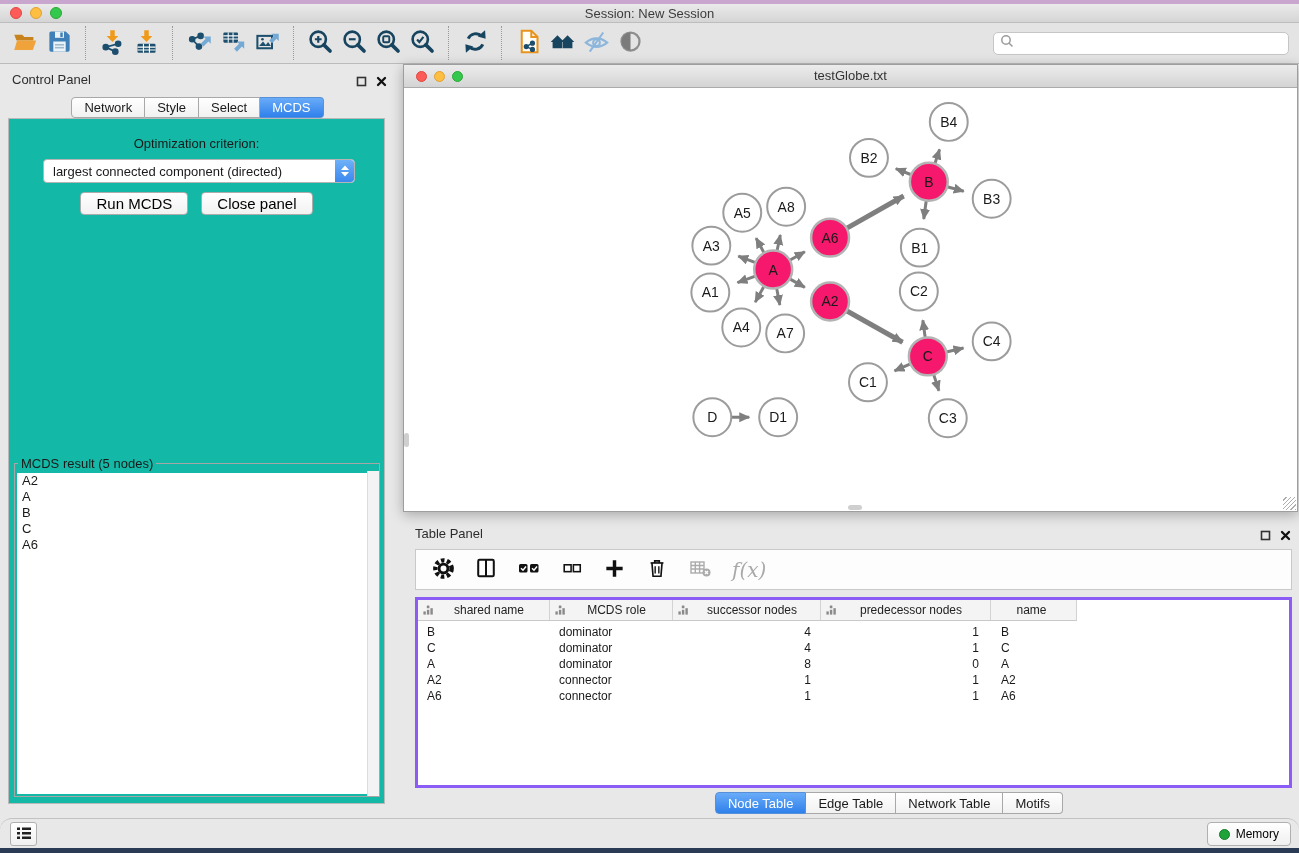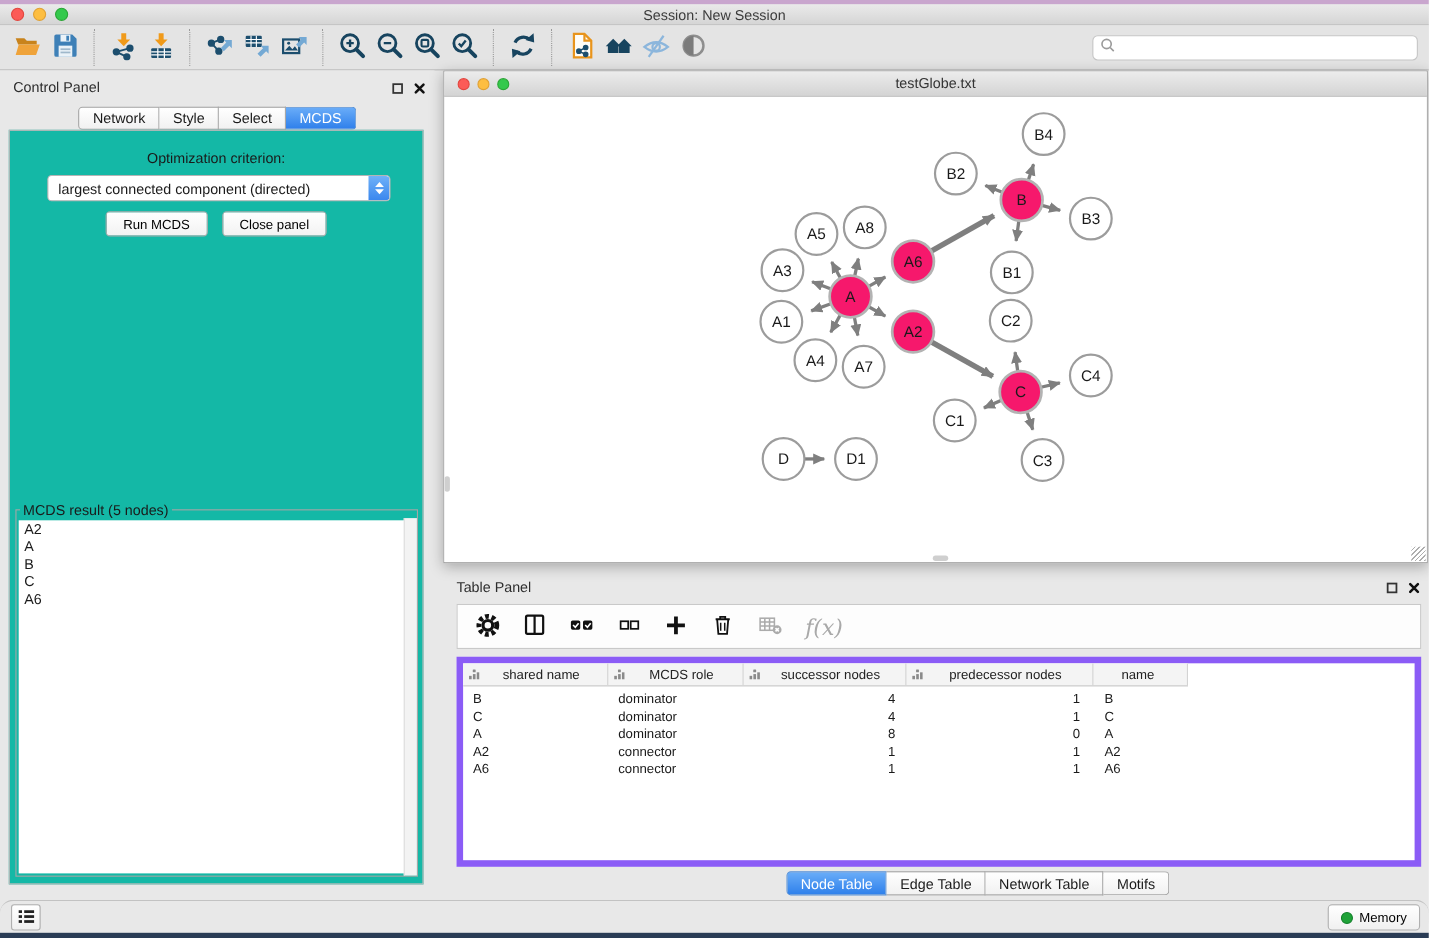--- a/index.html
+++ b/index.html
@@ -44,21 +44,21 @@
   .seg .tab.selected { background:linear-gradient(#69ACF8,#2F80EB); color:#fff; border-color:#5590D8; }
   .cp-tabs { position:absolute; top:33px; left:0; width:100%; display:flex; justify-content:center;align-items:center; }
   .cp-body { position:absolute; top:54px; left:8px; width:377px; height:686px; border:1px solid #B9B9B9; background:#14b8a6; }
   .opt-label { text-align:center; margin-top:17px; font-size:13px; }
   .criterion { position:absolute; top:40px; left:34px; width:312px; height:24px; background:#fff;
                border:1px solid #B5B5B5; border-radius:4px; display:flex; align-items:center; overflow:hidden; }
   .criterion .val { flex:1; padding-left:9px; font-size:13px; white-space:nowrap; }
   .criterion .stepper { width:19px; height:100%; background:linear-gradient(#6FB1F8,#3A87EE);
                         border-radius:0 3px 3px 0; display:flex; align-items:center; justify-content:center; }
   .cp-buttons { position:absolute; top:73px; left:0; width:100%; display:flex; justify-content:center; gap:13px; }
-  .btn { font-family:inherit; font-size:12px; background:linear-gradient(#FFFFFF,#F2F2F2); border:1px solid #ACACAC;
+  .btn { font-family:inherit; font-size:15px; background:linear-gradient(#FFFFFF,#F2F2F2); border:1px solid #ACACAC;
          border-radius:4px; height:23px; padding:0 15px; }
   .result-fieldset { position:absolute; left:5px; top:337px; width:366px; height:341px; border:1px solid #A6A6A6; }
   .result-fieldset legend { font-size:13px; margin-left:3px; padding:0 3px; }
   .list-wrap { position:absolute; left:2px; right:2px; top:2px; bottom:2px; background:#fff; }
   .mcds-item { font-size:13px; line-height:16px; padding-left:5px; }
   .vtrack { position:absolute; right:0; top:0; bottom:0; width:12px; background:#F3F3F3; border-left:1px solid #DCDCDC; }
 
   
   .network-window { position:absolute; left:403px; top:64px; width:895px; height:448px; background:#fff;
                     border:1px solid #9E9E9E; box-shadow:0 3px 12px rgba(0,0,0,.28); }
@@ -72,21 +72,21 @@
   .hthumb { position:absolute; bottom:1px; left:444px; width:14px; height:5px; background:#CFCFCF; border-radius:3px; }
   .grip { position:absolute; right:1px; bottom:1px; width:13px; height:13px;
           background:repeating-linear-gradient(135deg, transparent 0 2px, #ADADAD 2px 3px); }
 
   
   .table-panel { position:absolute; left:403px; top:518px; width:896px; height:300px; }
   .tp-toolbar { position:absolute; top:31px; left:12px; right:7px; height:41px; background:#FDFDFD;
                 border:1px solid #C9C9C9; display:flex; align-items:center; gap:20px; padding-left:16px; }
   .tp-toolbar .ticon { background:none; border:none; display:flex; align-items:center; }
   .fx { font-family:"DejaVu Serif", serif; font-style:italic; font-size:20px; color:#A9A9A9; }
-  .tp-table { position:absolute; top:79px; left:12px; right:7px; bottom:30px; background:#fff; border:6px solid #8b5cf6; overflow:hidden; }
+  .tp-table { position:absolute; top:79px; left:12px; right:7px; bottom:30px; background:#fff; border:3px solid #8b5cf6; overflow:hidden; }
   .thead { display:flex; width:659px; height:21px; background:#F4F4F4; border-bottom:1px solid #C9C9C9; }
   .th { display:flex; align-items:center; border-right:1px solid #D3D3D3; }
   .th svg { margin-left:5px; flex:none; }
   .th .lbl { flex:1; text-align:center; font-size:12px; color:#222; padding-right:4px; white-space:nowrap; }
   .tr { display:flex; height:16px; align-items:center; font-size:12px; }
   .tbody { padding-top:3px; }
   .td { white-space:nowrap; overflow:hidden; }
   .c0 { width:132px; padding-left:9px; }
   .c1 { width:123px; padding-left:9px; }
   .c2 { width:148px; text-align:right; padding-right:10px; }

